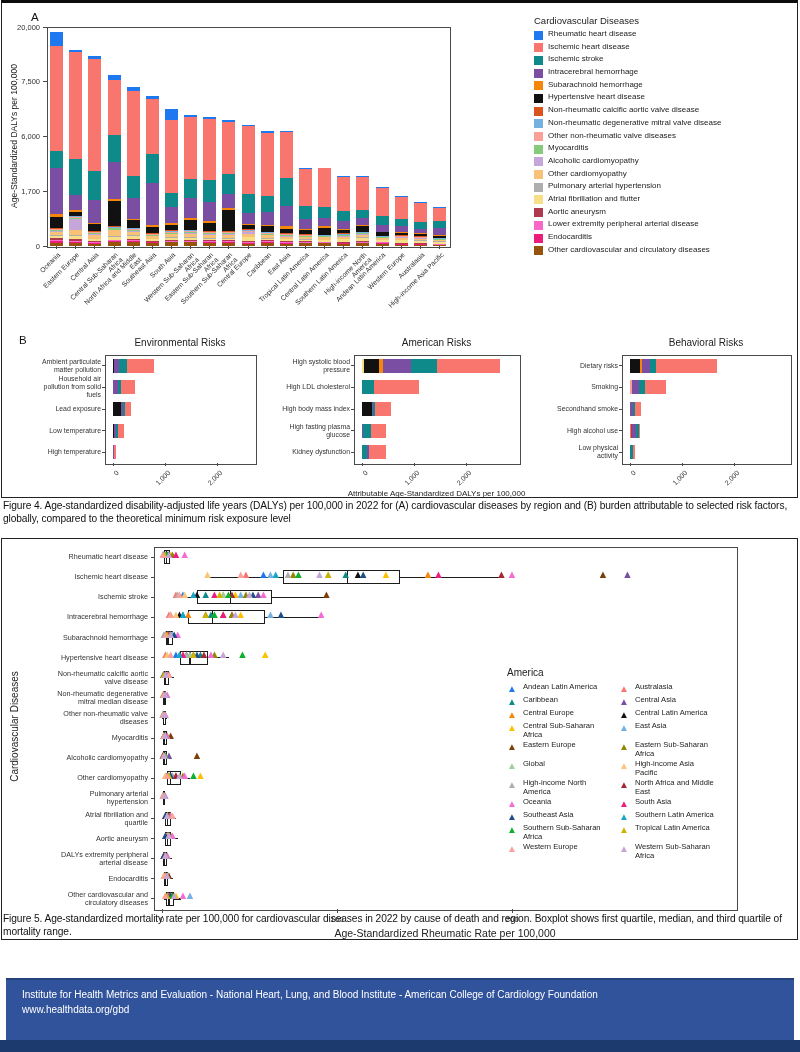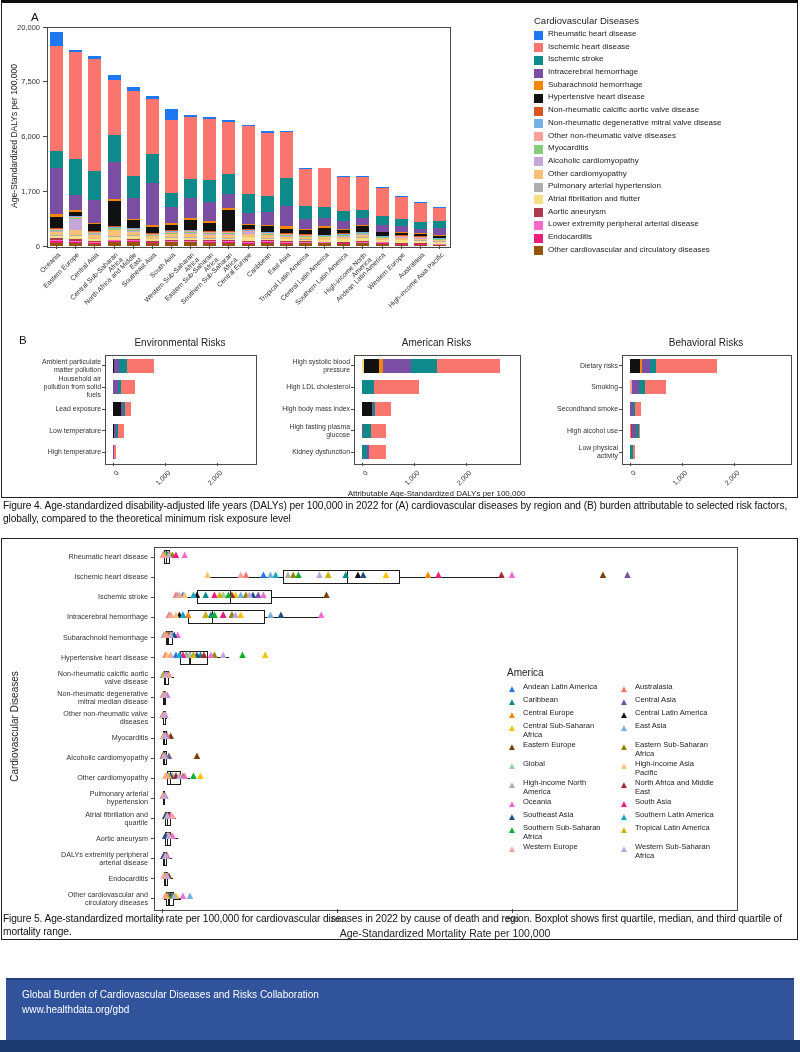--- a/index.html
+++ b/index.html
@@ -1317,21 +1317,21 @@
         <div class="tri" style="left: 165px; top: 351.444px; color: rgb(12, 176, 44);">▲</div>
         <div class="tri" style="left: 159.75px; top: 351.444px; color: rgb(205, 180, 0);">▲</div>
         <div class="tri" style="left: 158px; top: 351.444px; color: rgb(251, 160, 154);">▲</div>
         <div class="tri" style="left: 166.75px; top: 351.444px; color: rgb(197, 166, 216);">▲</div>
         <div class="tick" style="left: 159.5px; top: 370px; width: 1px; height: 4px;"></div>
         <div class="xnum" style="left: 145px; width: 30px; top: 376px;">0</div>
         <div class="tick" style="left: 334.5px; top: 370px; width: 1px; height: 4px;"></div>
         <div class="xnum" style="left: 320px; width: 30px; top: 376px;">100</div>
         <div class="tick" style="left: 509.5px; top: 370px; width: 1px; height: 4px;"></div>
         <div class="xnum" style="left: 495px; width: 30px; top: 376px;">200</div>
-        <div class="axis-title" style="left: 152px; top: 388px; width: 582px; font-size: 10.5px;">Age-Standardized Mortality Rate per 100,000</div>
+        <div class="axis-title" style="left: 152px; top: 388px; width: 582px; font-size: 10.5px;">Age-Standardized Rheumatic Rate per 100,000</div>
         <div style="position: absolute; left: 505px; top: 128px; width: 240px;">
           <div class="leg-title" style="font-size: 10px;">America</div>
           <div class="grid2">
             <div class="leg5-item">
               <div class="leg5-tri" style="color: rgb(30, 120, 240);">▲</div>
               <div class="leg5-label">Andean Latin America</div>
             </div>
             <div class="leg5-item">
               <div class="leg5-tri" style="color: rgb(248, 118, 109);">▲</div>
               <div class="leg5-label">Australasia</div>
@@ -1424,18 +1424,18 @@
 Africa</div>
             </div>
           </div>
         </div>
       </div>
   </div>
 
   <div class="caption" style="top:912px;">Figure 5. Age-standardized mortality rate per 100,000 for cardiovascular diseases in 2022 by cause of death and region. Boxplot shows first quartile, median, and third quartile of mortality range.</div>
 
   <div id="footer-block">
-    <div class="footer-line">Global Burden of Cardiovascular Diseases and Risks Collaboration</div>
+    <div class="footer-line">Institute for Health Metrics and Evaluation - National Heart, Lung, and Blood Institute - American College of Cardiology Foundation</div>
     <div class="footer-line">www.healthdata.org/gbd</div>
   </div>
   <div id="footer-stripe"></div>
 
 </div>
 
 </body></html>

